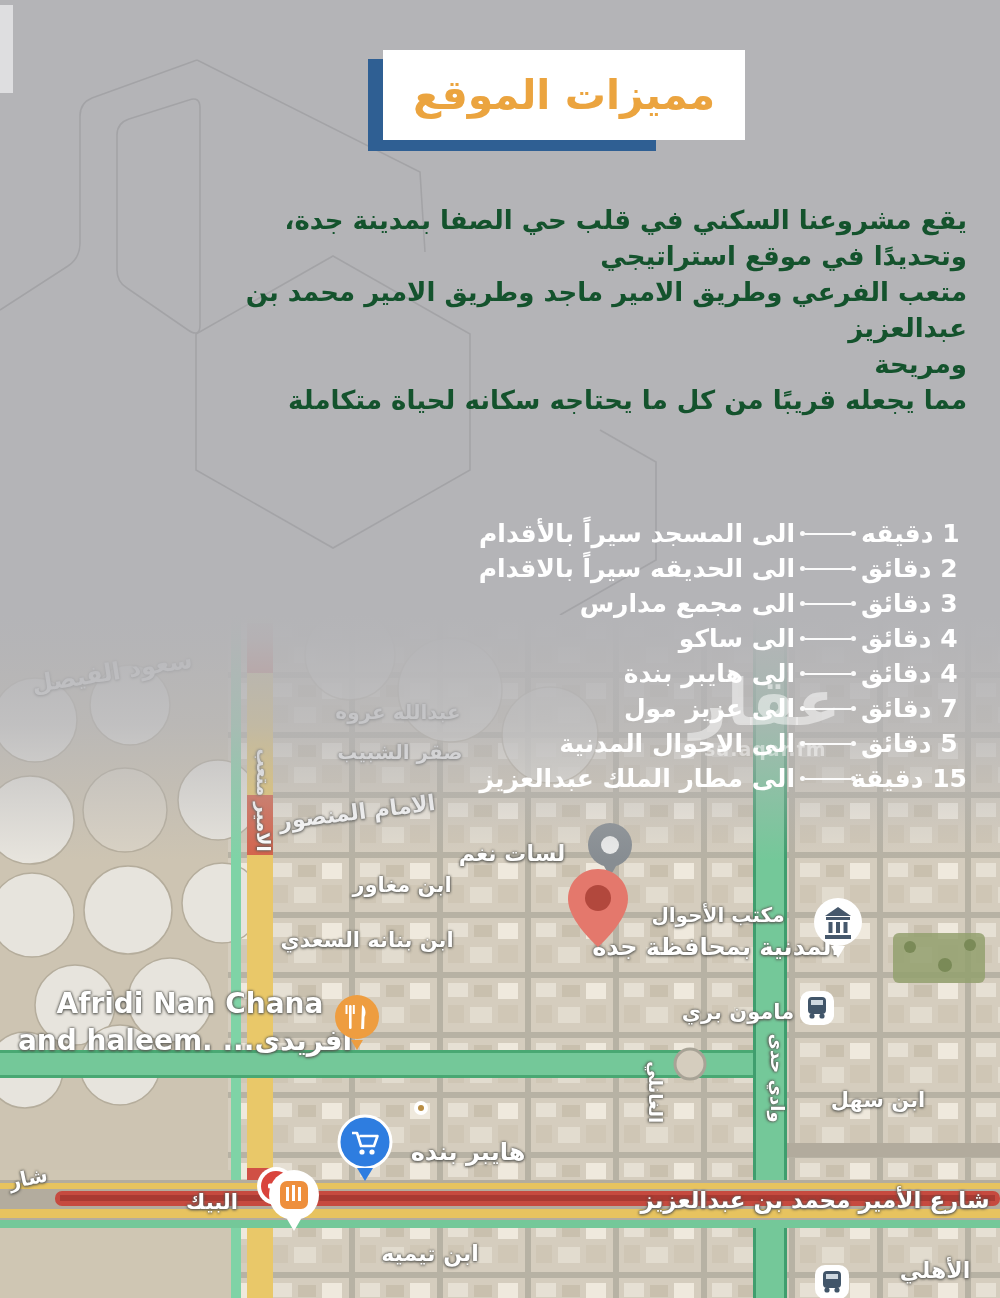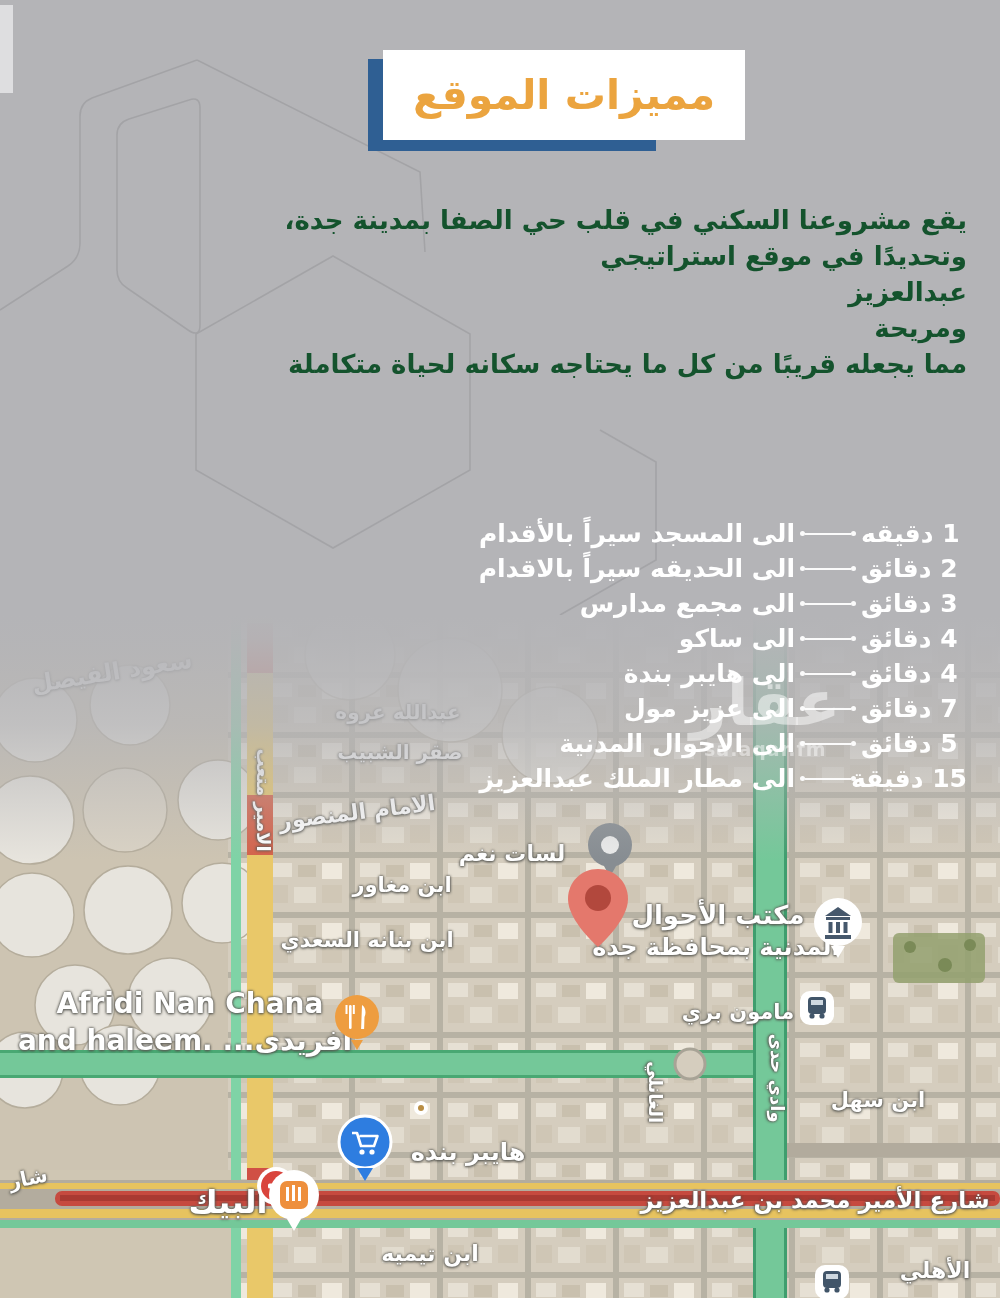--- a/index.html
+++ b/index.html
@@ -122,30 +122,30 @@
   </svg>
 
   <div class="mlab" style="left:112px;top:672px;transform:translate(-50%,-50%) rotate(-9deg);font-size:24px;">سعود الفيصل</div>
   <div class="mlab" style="left:398px;top:712px;font-size:20px;">عبدالله عروه</div>
   <div class="mlab" style="left:400px;top:752px;font-size:20px;">صقر الشبيب</div>
   <div class="mlab" style="left:357px;top:812px;transform:translate(-50%,-50%) rotate(-7deg);font-size:22px;">الامام المنصور</div>
   <div class="mlab" style="left:263px;top:800px;transform:translate(-50%,-50%) rotate(90deg);font-size:18px;">الامير متعب</div>
   <div class="mlab" style="left:512px;top:853px;font-size:22px;">لسات نغم</div>
   <div class="mlab" style="left:402px;top:885px;">ابن مغاور</div>
   <div class="mlab" style="left:367px;top:940px;">ابن بنانه السعدي</div>
-  <div class="mlab" style="left:718px;top:915px;font-size:26px;">مكتب الأحوال</div>
+  <div class="mlab" style="left:718px;top:915px;font-size:20px;">مكتب الأحوال</div>
   <div class="mlab" style="left:716px;top:947px;font-size:24px;">المدنية بمحافظة جدة</div>
   <div class="mlab" style="left:738px;top:1012px;">مامون بري</div>
   <div class="mlab" style="left:777px;top:1078px;transform:translate(-50%,-50%) rotate(90deg);font-size:18px;">وادي حدى</div>
   <div class="mlab" style="left:655px;top:1092px;transform:translate(-50%,-50%) rotate(90deg);font-size:18px;">الغانلي</div>
   <div class="mlab" style="left:878px;top:1100px;">ابن سهل</div>
   <div class="mlab lat" style="left:190px;top:1003px;">Afridi Nan Chana</div>
   <div class="mlab lat" style="left:185px;top:1040px;">and haleem. ...آفريدى</div>
   <div class="mlab" style="left:468px;top:1152px;font-size:24px;">هايبر بنده</div>
-  <div class="mlab" style="left:228px;top:1202px;font-size:32px;">البيك</div>
+  <div class="mlab" style="left:212px;top:1202px;font-size:21px;">البيك</div>
   <div class="mlab" style="left:28px;top:1178px;transform:translate(-50%,-50%) rotate(-12deg);font-size:20px;">شار</div>
   <div class="mlab" style="left:815px;top:1200px;font-size:23px;">شارع الأمير محمد بن عبدالعزيز</div>
   <div class="mlab" style="left:430px;top:1253px;font-size:22px;">ابن تيميه</div>
   <div class="mlab" style="left:935px;top:1270px;font-size:22px;">الأهلي</div>
 
   <svg class="micon" style="left:610px;top:850px;" width="52" height="60">
     <circle cx="26" cy="25" r="22" fill="#878d92"></circle>
         <path d="M26 57 l-6 -11 h12 z" fill="#878d92"></path>
     <circle cx="26" cy="25" r="9" fill="#e9eaea"></circle>
   </svg>
@@ -227,20 +227,21 @@
   <div class="title-wrap">
     <div class="title-blue"></div>
     <div class="title-white">
       <div class="title-text">مميزات الموقع</div>
     </div>
   </div>
 
   <div class="intro">
     <div>يقع مشروعنا السكني في قلب حي الصفا بمدينة جدة،</div>
     <div>وتحديدًا في موقع استراتيجي</div>
+    <div>متعب الفرعي وطريق الامير ماجد وطريق الامير محمد بن</div>
     <div>عبدالعزيز</div>
     <div>ومريحة</div>
     <div>مما يجعله قريبًا من كل ما يحتاجه سكانه لحياة متكاملة</div>
   </div>
 
   <div class="features">
     <div class="feat-row">
       <span class="feat-time">1 دقيقه</span>
       <span class="feat-conn"></span>
       <span class="feat-dest">الى المسجد سيراً بالأقدام</span>

